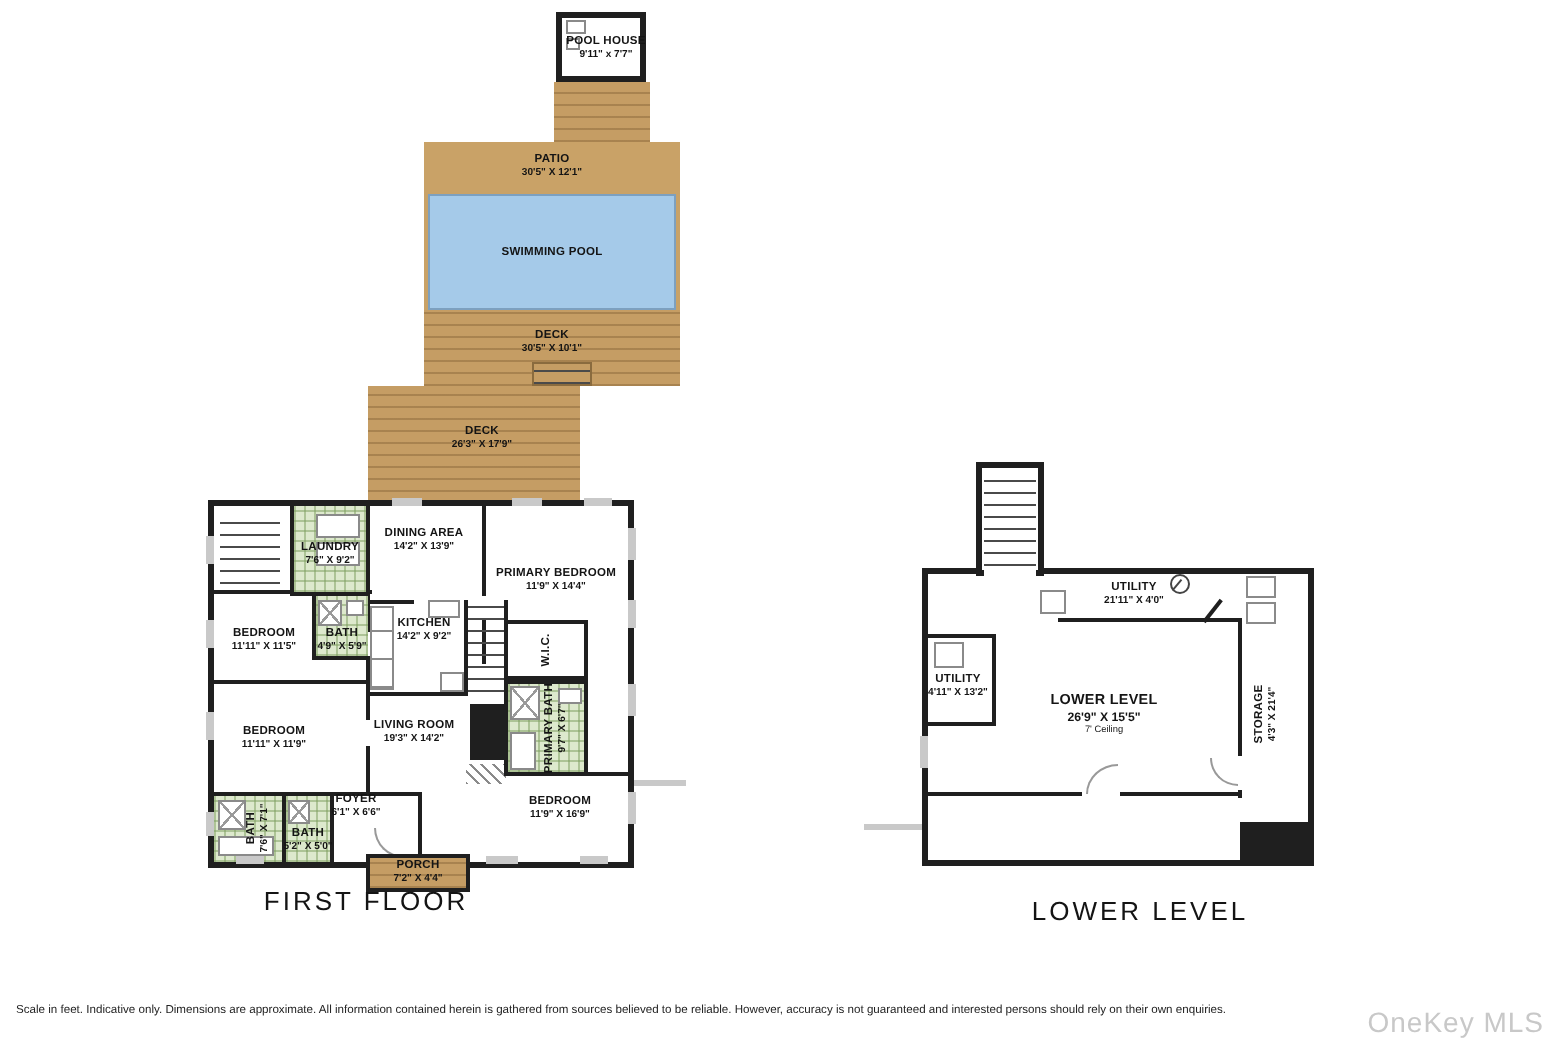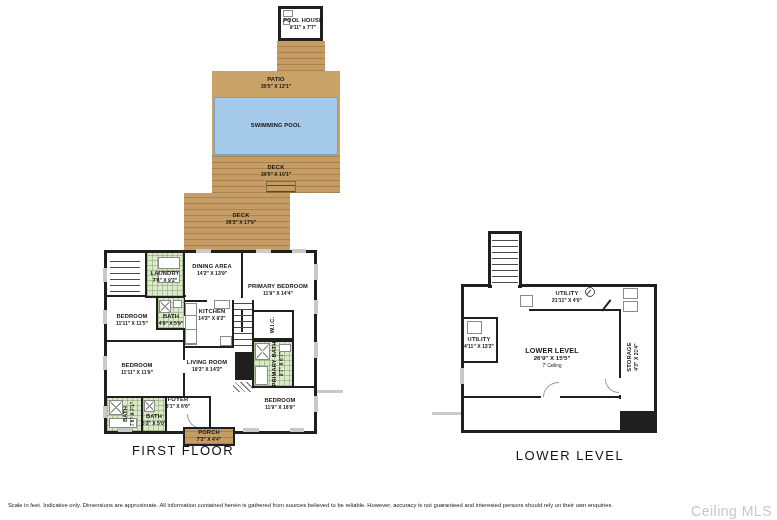--- a/index.html
+++ b/index.html
@@ -263,15 +263,15 @@
     <span class="nt">7' Ceiling</span>
   </div>
   <div class="lbl vert" style="left:633px;top:357px">
     <span class="nm">STORAGE</span>
     <span class="dm">4'3" X 21'4"</span>
   </div>
 
   <div class="caption" style="left:103px;top:443px;width:160px">FIRST FLOOR</div>
   <div class="caption" style="left:490px;top:448px;width:160px">LOWER LEVEL</div>
   <div class="disclaimer" style="left:8px;top:502px">Scale in feet. Indicative only. Dimensions are approximate. All information contained herein is gathered from sources believed to be reliable. However, accuracy is not guaranteed and interested persons should rely on their own enquiries.</div>
-  <div class="watermark" style="right:5px;top:503px">Ceiling MLS</div>
+  <div class="watermark" style="right:5px;top:503px">OneKey MLS</div>
 
 </div>
 
 </body></html>

